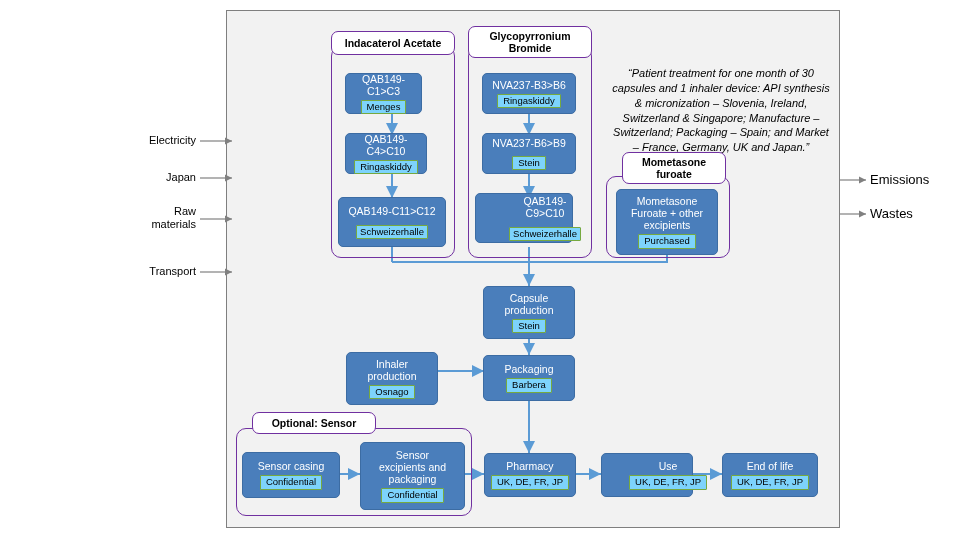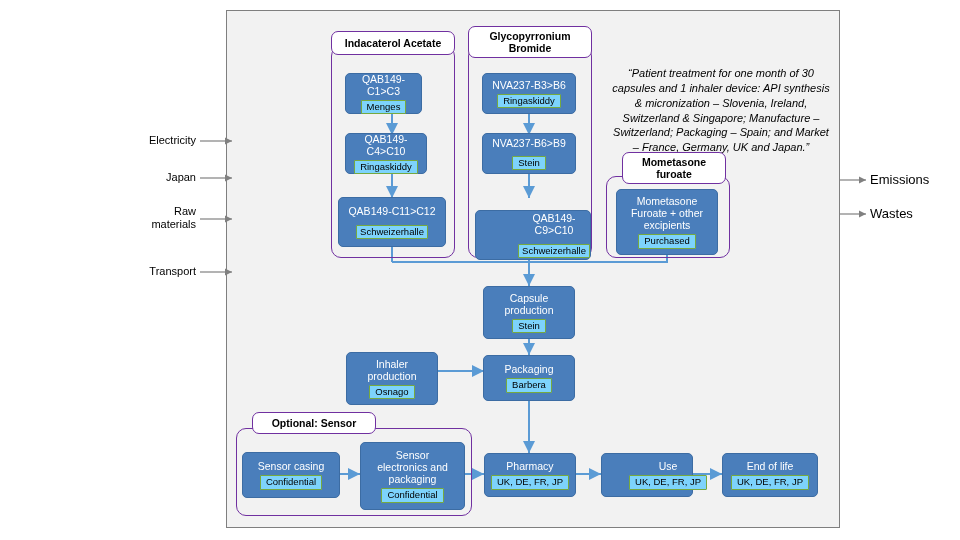--- a/index.html
+++ b/index.html
@@ -141,21 +141,21 @@
   </div>
 
   <div class="pbox" style="left:482px;top:73px;width:94px;height:41px;">
     <span class="ttl">NVA237-B3&gt;B6</span>
     <span class="tag">Ringaskiddy</span>
   </div>
   <div class="pbox" style="left:482px;top:133px;width:94px;height:41px;justify-content:space-between;">
     <span class="ttl">NVA237-B6&gt;B9</span>
     <span class="tag">Stein</span>
   </div>
-  <div class="pbox" style="left:475px;top:210px;width:116px;height:50px;padding-left:44px;">
+  <div class="pbox" style="left:475px;top:193px;width:98px;height:50px;padding-left:44px;">
     <span class="ttl">QAB149-C9&gt;C10</span>
     <span class="tag wide">Schweizerhalle</span>
   </div>
 
   <div class="pbox" style="left:616px;top:189px;width:102px;height:66px;white-space:pre-line;">
     <span class="ttl">Mometasone
 Furoate + other
 excipients</span>
     <span class="tag">Purchased</span>
   </div>
@@ -176,21 +176,21 @@
     <span class="ttl">Packaging</span>
     <span class="tag">Barbera</span>
   </div>
 
   <div class="pbox" style="left:242px;top:452px;width:98px;height:46px;">
     <span class="ttl">Sensor casing</span>
     <span class="tag">Confidential</span>
   </div>
   <div class="pbox" style="left:360px;top:442px;width:105px;height:68px;white-space:pre-line;">
     <span class="ttl">Sensor
-electronics and
+excipients and
 packaging</span>
     <span class="tag">Confidential</span>
   </div>
 
   <div class="pbox" style="left:484px;top:453px;width:92px;height:44px;">
     <span class="ttl">Pharmacy</span>
     <span class="tag">UK, DE, FR, JP</span>
   </div>
   <div class="pbox" style="left:601px;top:453px;width:92px;height:44px;padding-left:44px;">
     <span class="ttl">Use</span>

